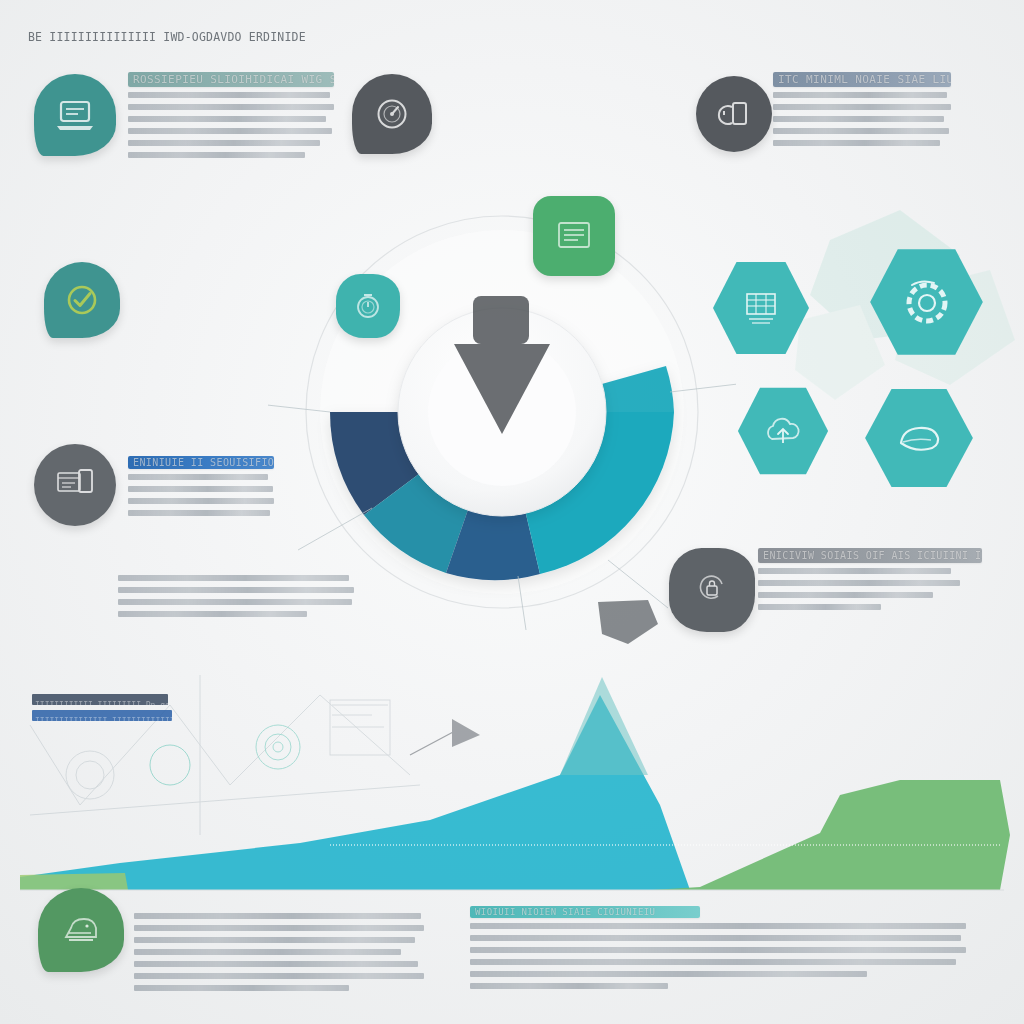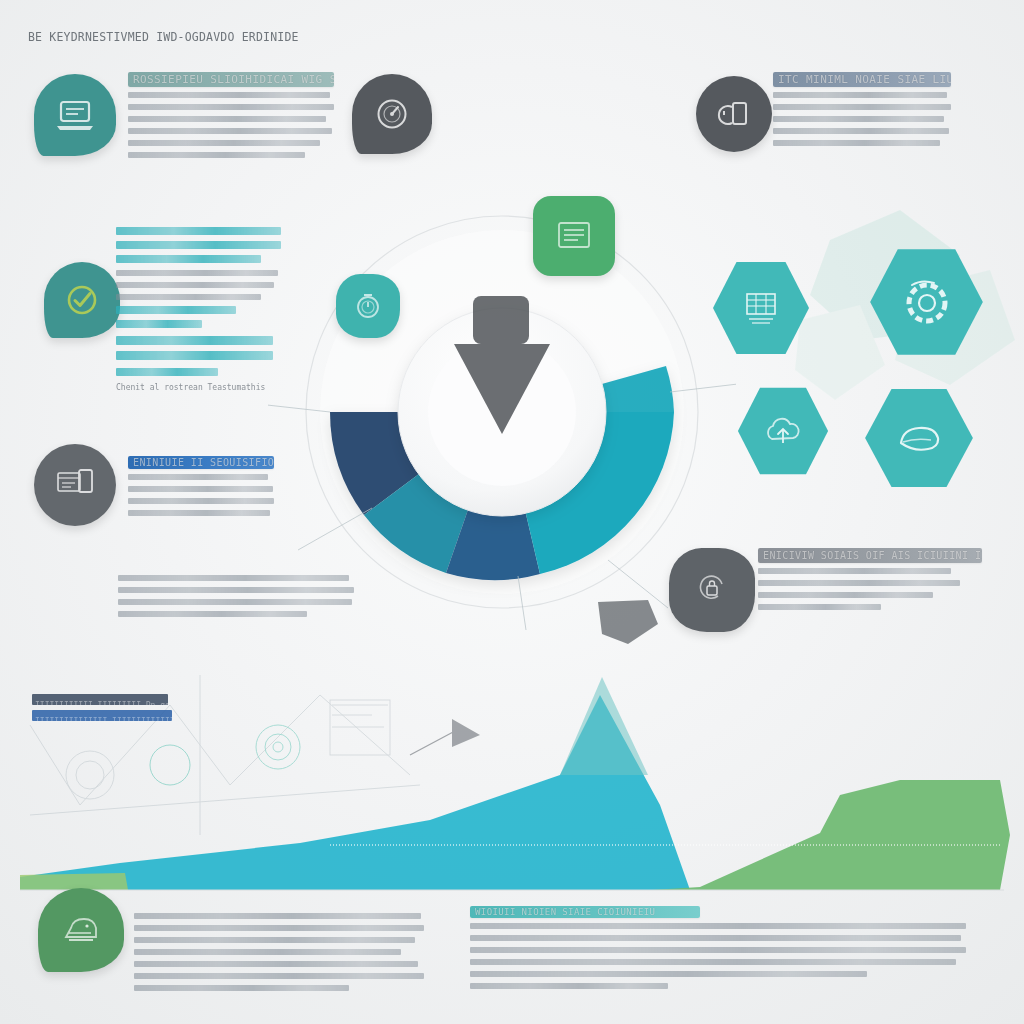--- a/index.html
+++ b/index.html
@@ -86,21 +86,21 @@
   .sketch{position:absolute;opacity:.5;pointer-events:none;}
 </style>
 </head>
 <body>
 
 <div id="stage">
 
   <div style="position:absolute;left:28px;top:30px;width:520px;height:16px;
               font-size:11.5px;font-family:'DejaVu Sans Mono',monospace;
               color:#6f757b;letter-spacing:.2px;filter:blur(.45px);
-              white-space:nowrap;overflow:hidden;">BE KEYDRNESTIVMED IWD-OGDAVDO ERDINIDE</div>
+              white-space:nowrap;overflow:hidden;">BE IIIIIIIIIIIIIII IWD-OGDAVDO ERDINIDE</div>
 
   <svg class="ghost" style="left:790px;top:200px;width:230px;height:240px;">
     <polygon points="40,40 110,10 170,55 150,130 70,140 20,95" fill="#9fd8c9"></polygon>
     <polygon points="120,90 200,70 225,140 160,185 105,160" fill="#b9e2d6"></polygon>
     <polygon points="10,120 70,105 95,165 45,200 5,170" fill="#c7e7dd"></polygon>
   </svg>
 
   <svg style="position:absolute;left:268px;top:178px;width:468px;height:468px;">
     <defs>
       <filter id="softsh" x="-30%" y="-30%" width="160%" height="160%">
@@ -198,45 +198,20 @@
       <div class="tline" style="width:94%"></div>
     </div>
   </div>
 
   <div class="badge pin" style="left:44px;top:262px;width:76px;height:76px;background:#3f9490;">
     <svg width="40" height="40" viewBox="0 0 40 40">
       <circle cx="20" cy="20" r="13" fill="none" stroke="#c9d94a" stroke-width="2.6"></circle>
       <path d="M13 20.5 l5 5 l10 -12" fill="none" stroke="#c9d94a" stroke-width="3" stroke-linecap="round" stroke-linejoin="round"></path>
     </svg>
   </div>
-  <div class="card" style="left:116px;top:222px;width:165px;">
-    <div class="body-lines">
-      <div class="tline cyanline" style="width:100%;height:8px"></div>
-      <div class="tline cyanline" style="width:100%;height:8px"></div>
-      <div class="tline cyanline" style="width:88%;height:8px"></div>
-    </div>
-    <div class="body-lines" style="margin-top:7px">
-      <div class="tline" style="width:98%"></div>
-      <div class="tline" style="width:96%"></div>
-      <div class="tline" style="width:88%"></div>
-    </div>
-    <div class="body-lines" style="margin-top:4px">
-      <div class="tline cyanline" style="width:73%;height:8px"></div>
-      <div class="tline cyanline" style="width:52%;height:8px"></div>
-    </div>
-    <div class="body-lines" style="margin-top:8px">
-      <div class="tline cyanline" style="width:95%;height:9px"></div>
-      <div class="tline cyanline" style="width:95%;height:9px"></div>
-    </div>
-    <div class="body-lines" style="margin-top:8px">
-      <div class="tline cyanline" style="width:62%;height:8px"></div>
-    </div>
-    <div style="margin-top:7px;font-size:8px;font-family:'DejaVu Sans Mono',monospace;
-                color:#8b9197;filter:blur(.4px);white-space:nowrap;overflow:hidden;">Chenit al rostrean Teastumathis</div>
-  </div>
 
   <div class="badge circle" style="left:34px;top:444px;width:82px;height:82px;background:#63686d;">
     <svg width="44" height="40" viewBox="0 0 44 40">
       <rect x="5" y="8" width="22" height="18" rx="1.5" fill="none" stroke="#fff" stroke-width="1.6"></rect>
       <line x1="5" y1="13" x2="27" y2="13" stroke="#fff" stroke-width="1.2"></line>
       <line x1="9" y1="18" x2="22" y2="18" stroke="#fff" stroke-width="1.2"></line>
       <line x1="9" y1="22" x2="18" y2="22" stroke="#fff" stroke-width="1.2"></line>
       <rect x="26" y="5" width="13" height="22" rx="2" fill="none" stroke="#fff" stroke-width="1.8"></rect>
     </svg>
   </div>

